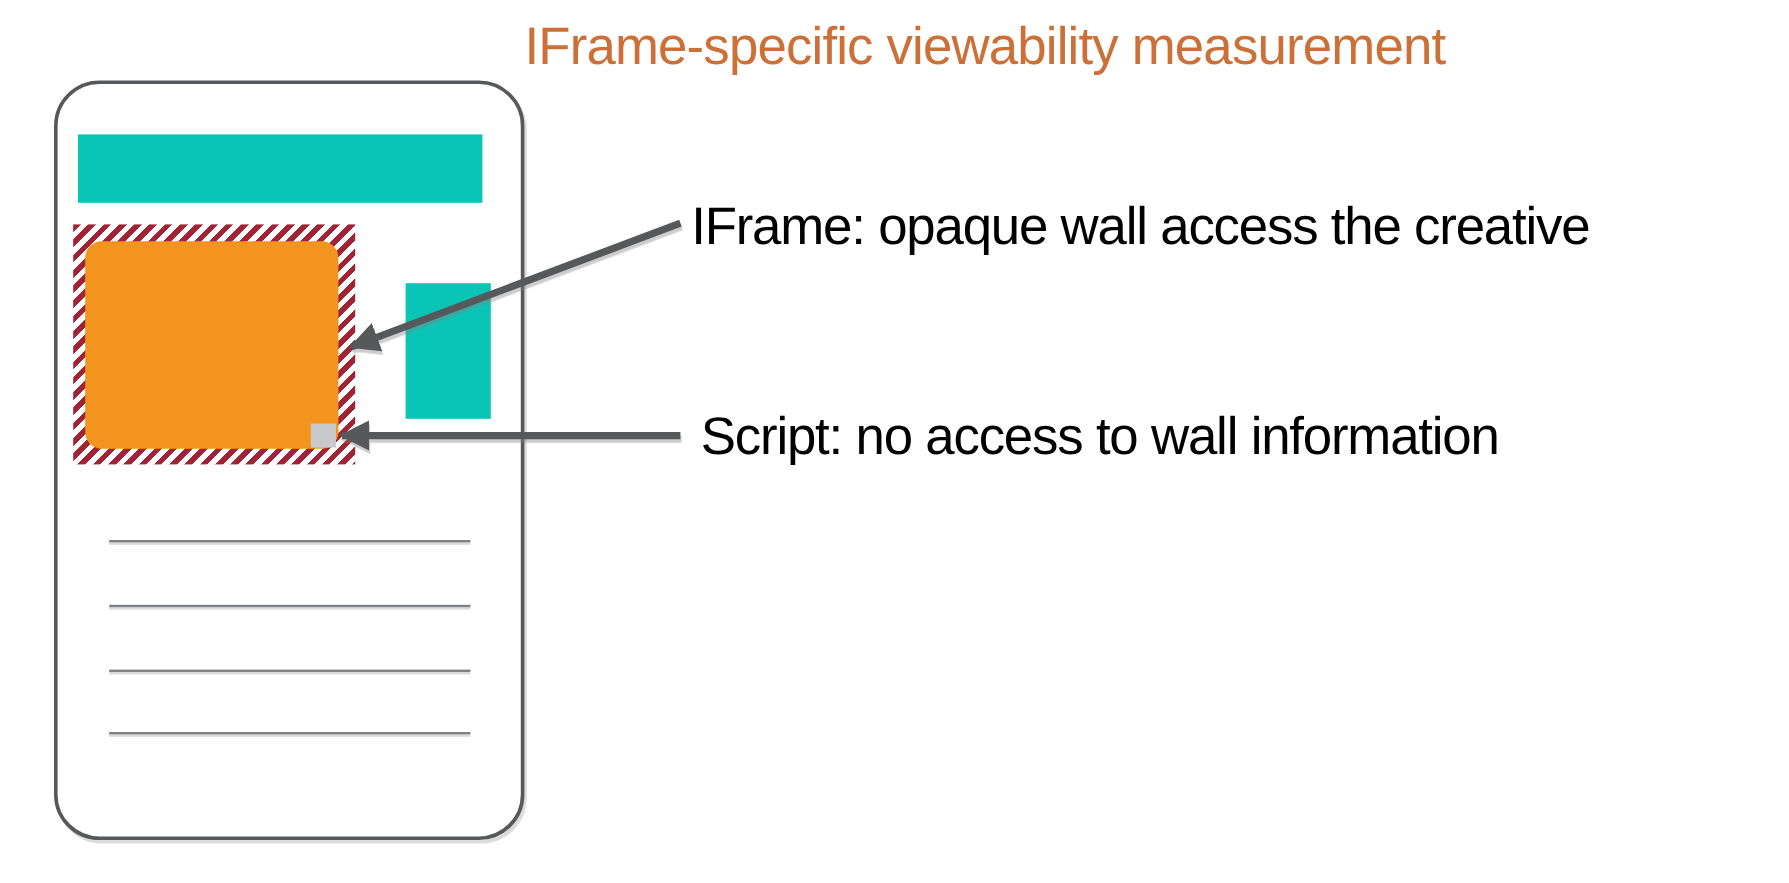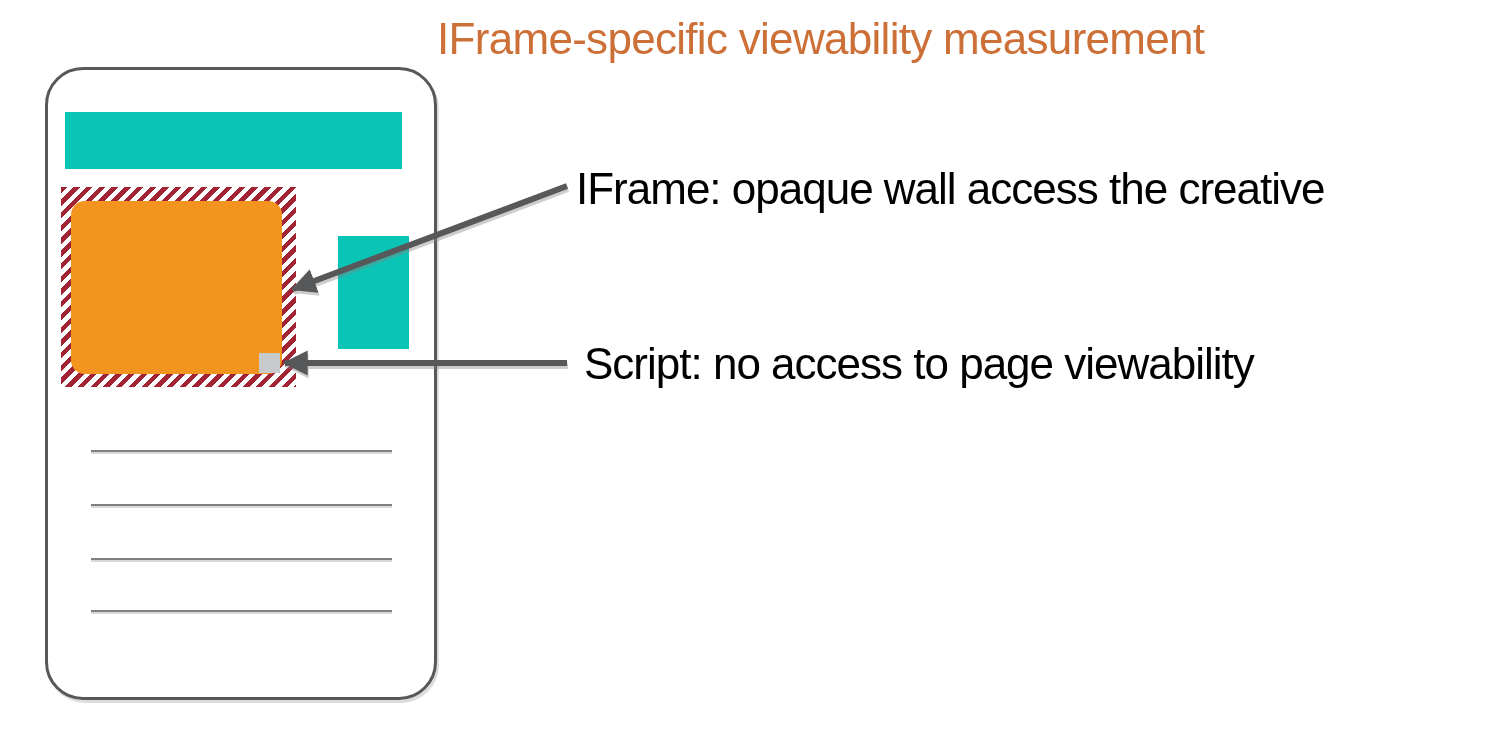--- a/index.html
+++ b/index.html
@@ -150,15 +150,15 @@
       <marker id="head" viewBox="0 0 10 10" refX="9" refY="5" markerWidth="4.2" markerHeight="4.2" orient="auto">
         <path class="arrow-head" d="M0,0 L10,5 L0,10 z"></path>
       </marker>
     </defs>
     <line class="arrow-line" x1="567" y1="186" x2="293" y2="289" marker-end="url(#head)"></line>
     <line class="arrow-line" x1="567" y1="363" x2="285" y2="363" marker-end="url(#head)"></line>
   </svg>
 
   <div class="annotation iframe">IFrame: opaque wall access the creative</div>
 
-  <div class="annotation script">Script: no access to page viewability</div>
+  <div class="annotation script">Script: no access to wall information</div>
 
 </div>
 
 </body></html>

